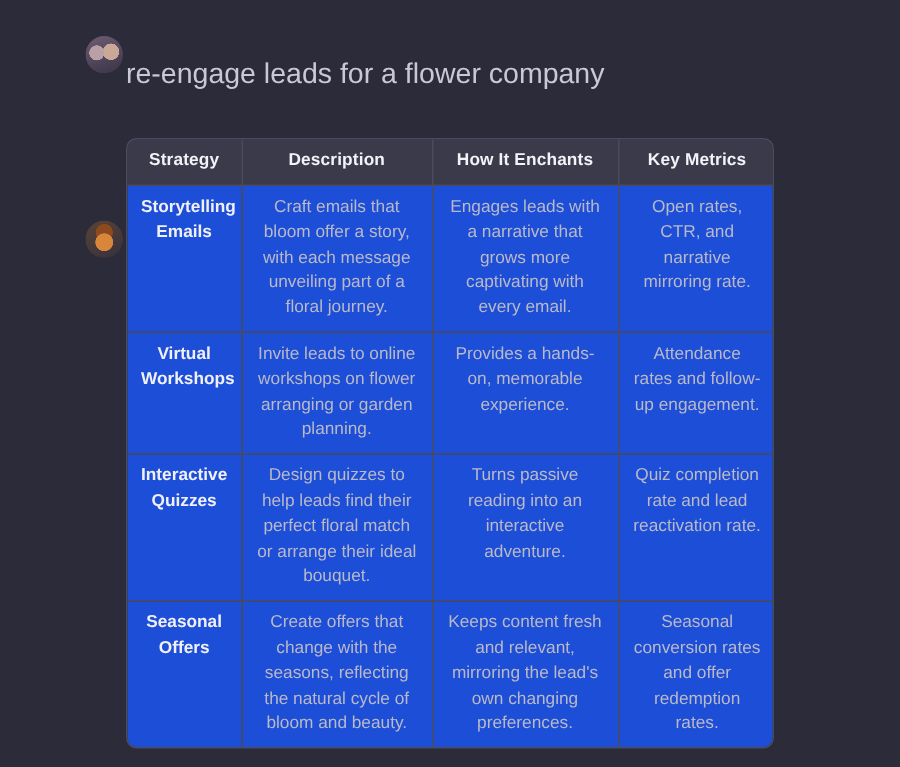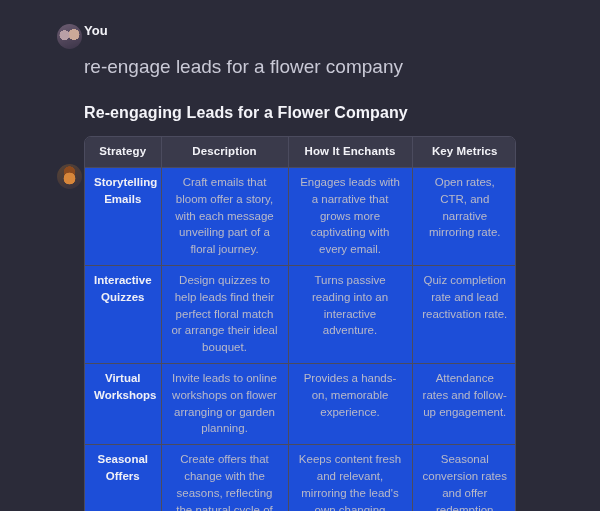--- a/index.html
+++ b/index.html
@@ -141,28 +141,26 @@
   col.c3 { width: 124px; }
   col.c4 { width: 105px; }
 </style>
 </head>
 <body>
 
 <div class="chat">
 
   <div class="msg msg-user">
     <div class="avatar avatar-you"></div>
-    <div class="sender">You</div>
     <div class="msg-body">re-engage leads for a flower company</div>
   </div>
 
   <div class="msg msg-assistant">
     <div class="avatar avatar-wonka"></div>
 
-    <div class="answer-title">Re-engaging Leads for a Flower Company</div>
 
     <div class="table-wrap">
       <table class="strategy-table">
         <colgroup>
           <col class="c1">
             <col class="c2">
             <col class="c3">
             <col class="c4">
         </colgroup>
         <thead>
@@ -174,32 +172,32 @@
           </tr>
         </thead>
         <tbody>
           <tr>
             <td class="col-strategy">Storytelling Emails</td>
             <td>Craft emails that bloom offer a story, with each message unveiling part of a floral journey.</td>
             <td>Engages leads with a narrative that grows more captivating with every email.</td>
             <td>Open rates, CTR, and narrative mirroring rate.</td>
           </tr>
           <tr>
+            <td class="col-strategy">Virtual Workshops</td>
+            <td>Invite leads to online workshops on flower arranging or garden planning.</td>
+            <td>Provides a hands-on, memorable experience.</td>
+            <td>Attendance rates and follow-up engagement.</td>
+          </tr>
+          <tr>
             <td class="col-strategy">Interactive Quizzes</td>
             <td>Design quizzes to help leads find their perfect floral match or arrange their ideal bouquet.</td>
             <td>Turns passive reading into an interactive adventure.</td>
             <td>Quiz completion rate and lead reactivation rate.</td>
           </tr>
           <tr>
-            <td class="col-strategy">Virtual Workshops</td>
-            <td>Invite leads to online workshops on flower arranging or garden planning.</td>
-            <td>Provides a hands-on, memorable experience.</td>
-            <td>Attendance rates and follow-up engagement.</td>
-          </tr>
-          <tr>
             <td class="col-strategy">Seasonal Offers</td>
             <td>Create offers that change with the seasons, reflecting the natural cycle of bloom and beauty.</td>
             <td>Keeps content fresh and relevant, mirroring the lead's own changing preferences.</td>
             <td>Seasonal conversion rates and offer redemption rates.</td>
           </tr>
         </tbody>
       </table>
     </div>
 
   </div>

